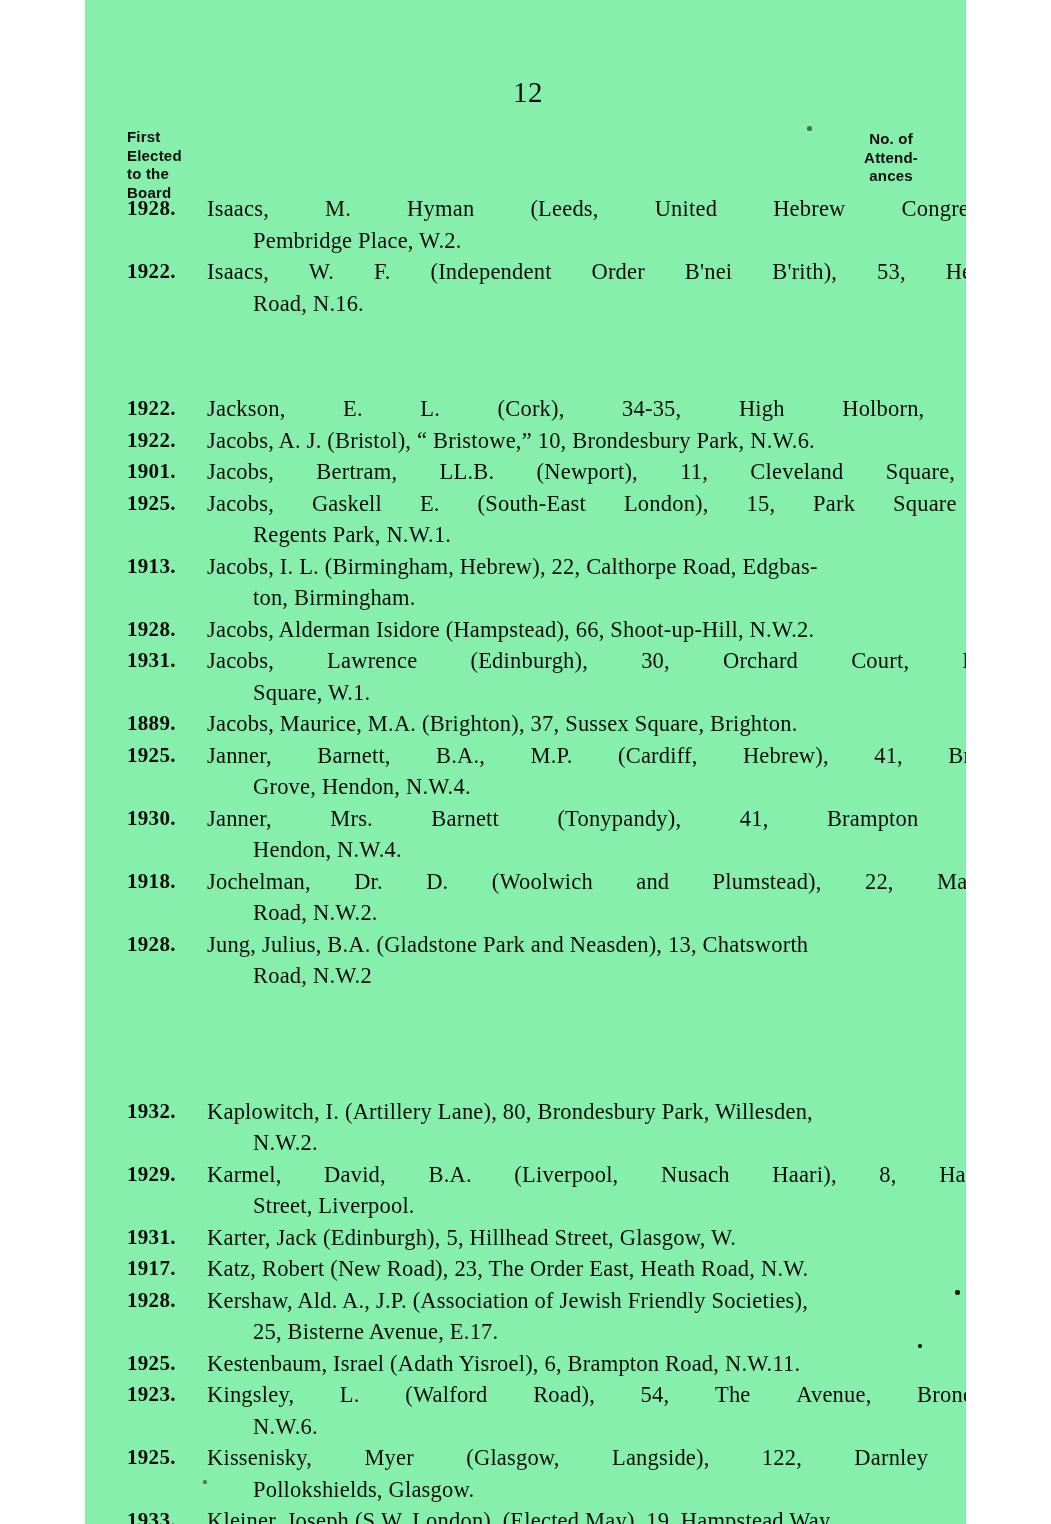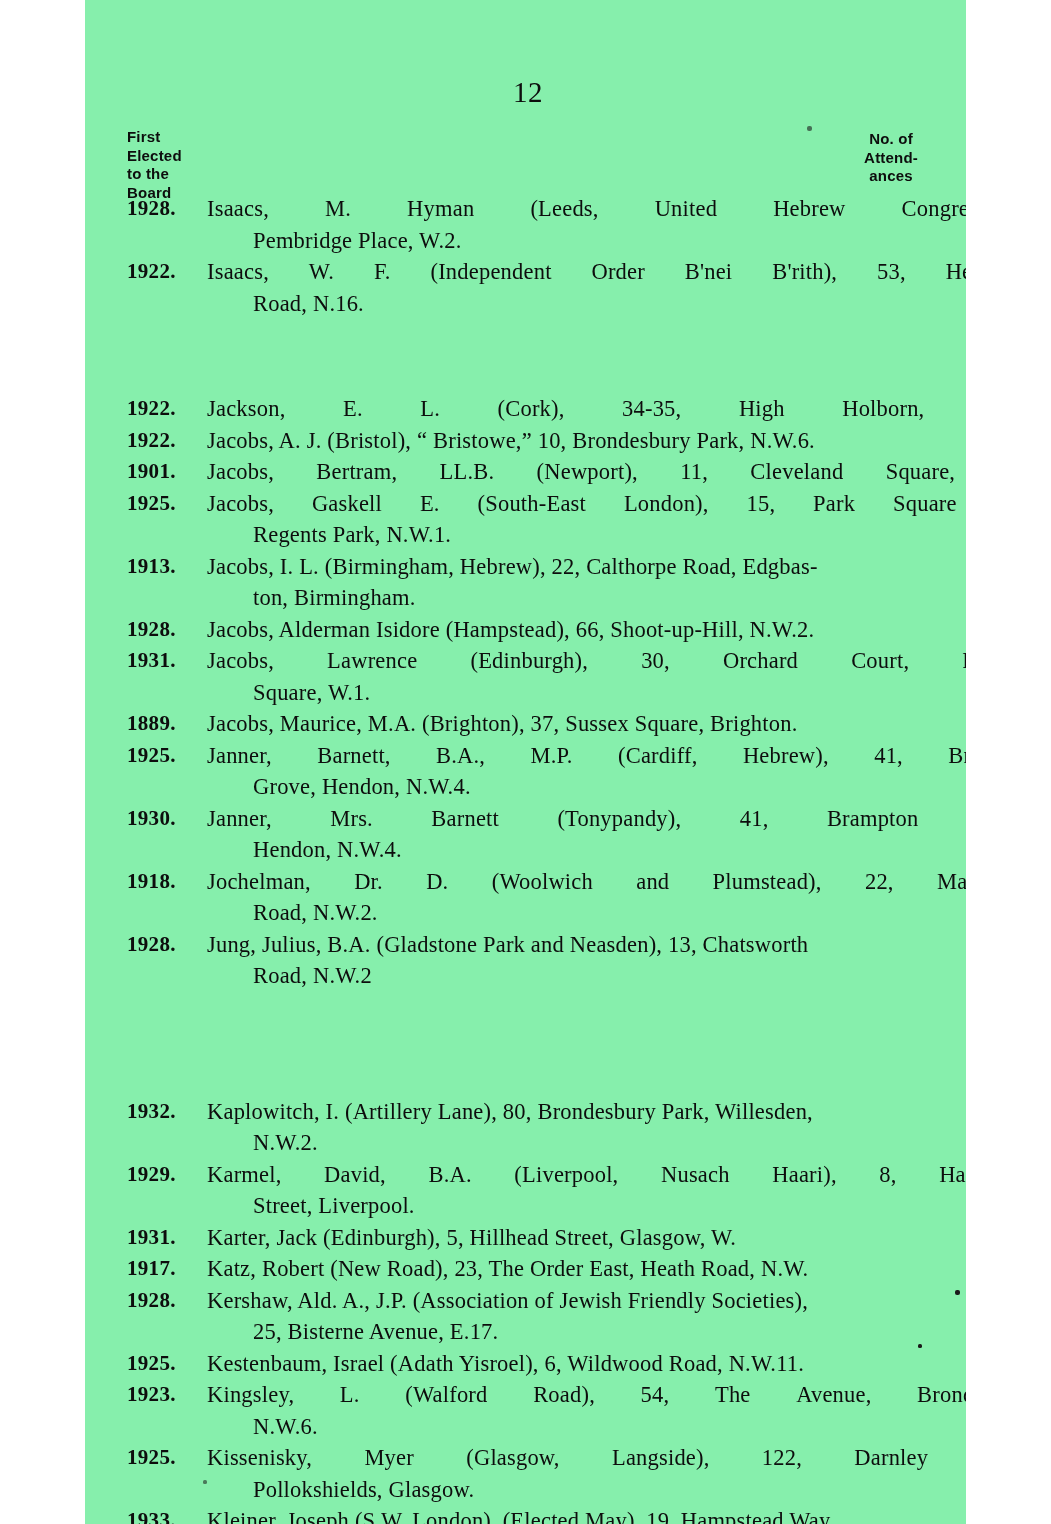--- a/index.html
+++ b/index.html
@@ -408,21 +408,21 @@
           <div class="body-text">Kershaw, Ald. A., J.P. (Association of Jewish Friendly Societies),</div>
           <div class="att">9</div>
         </div>
         <div class="entry-line">
           <div class="body-text cont">25, Bisterne Avenue, E.17.</div>
         </div>
       </div>
       <div class="entry">
         <div class="entry-line">
           <div class="year">1925.</div>
-          <div class="body-text">Kestenbaum, Israel (Adath Yisroel), 6, Wildwood Road, N.W.11.</div>
+          <div class="body-text">Kestenbaum, Israel (Adath Yisroel), 6, Brampton Road, N.W.11.</div>
           <div class="att">5</div>
         </div>
       </div>
       <div class="entry">
         <div class="entry-line">
           <div class="year">1923.</div>
           <div class="body-text stretch">
             <span>Kingsley,</span>
             <span>L.</span>
             <span>(Walford</span>

